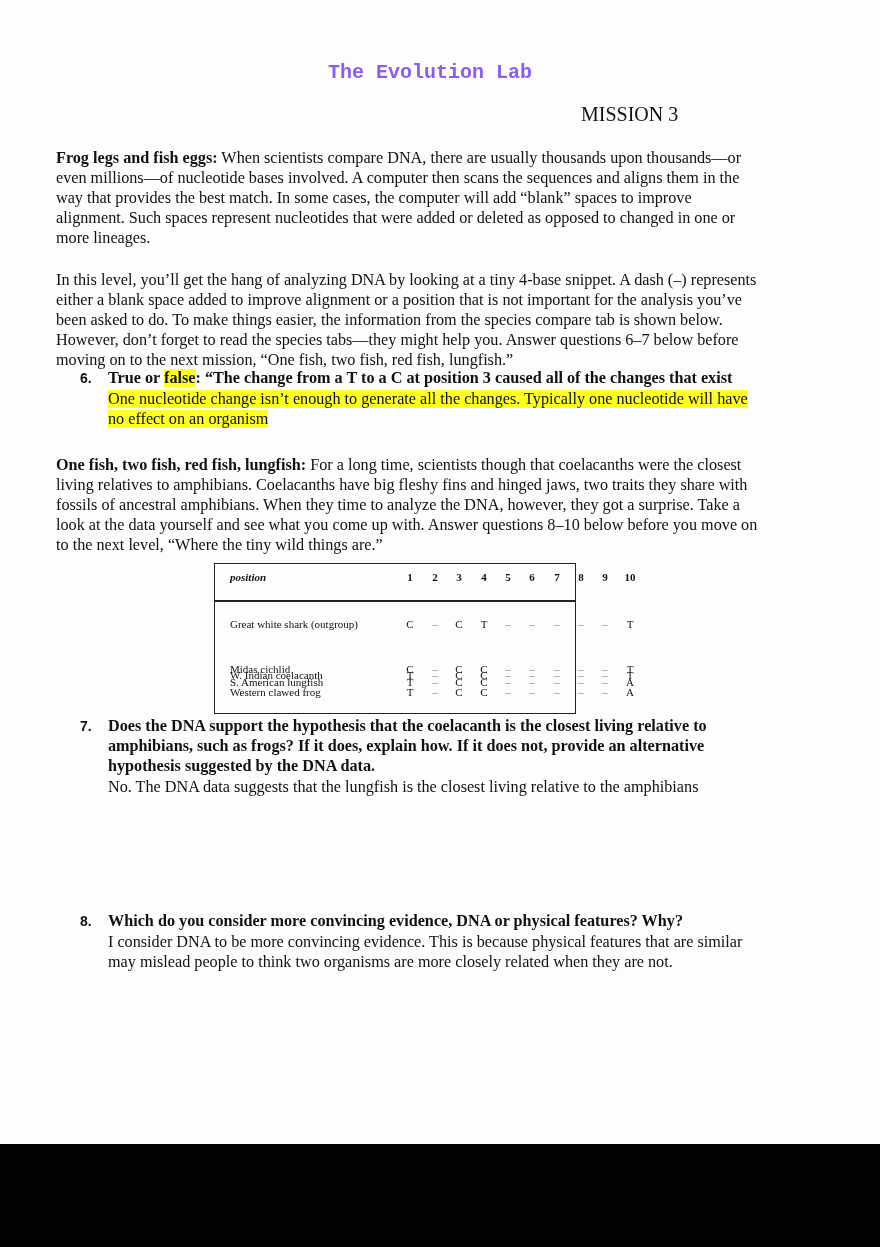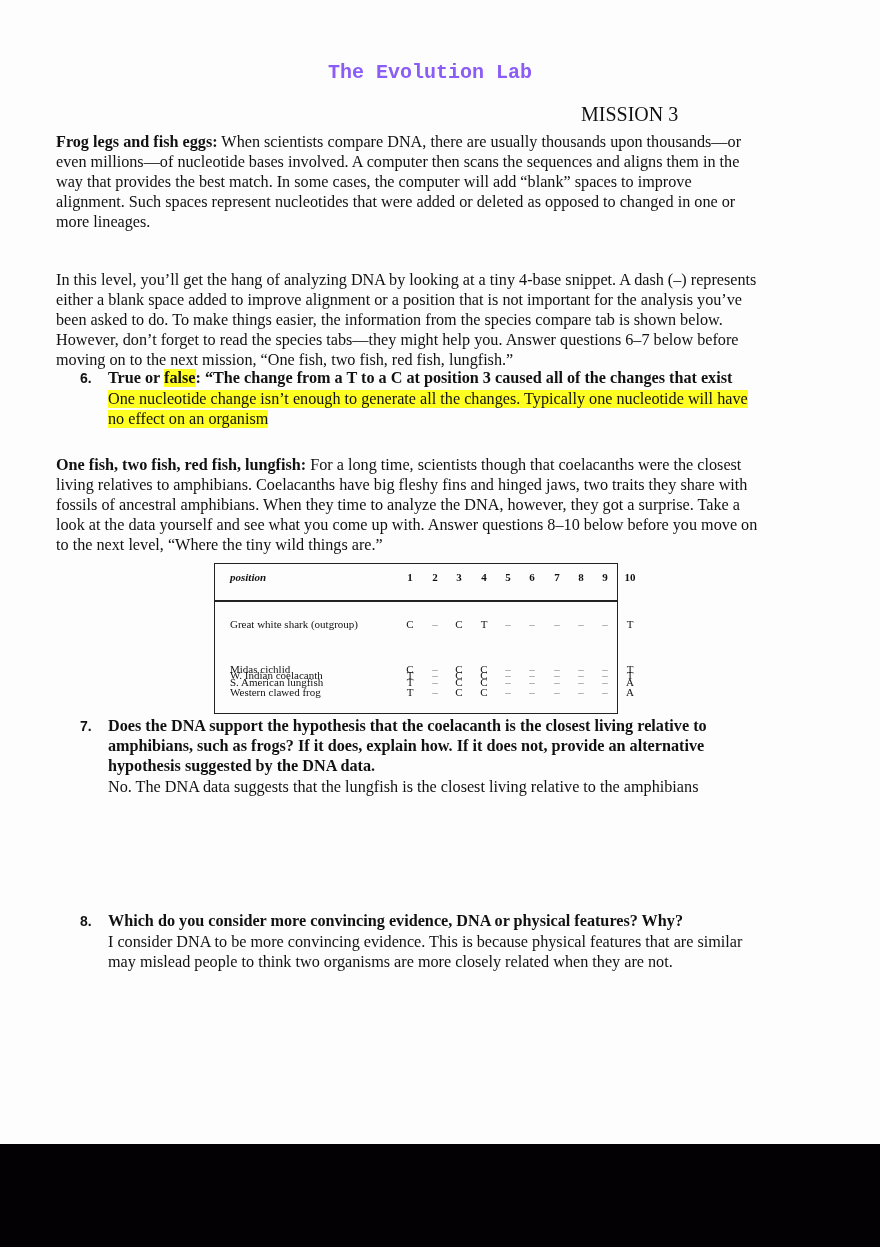--- a/index.html
+++ b/index.html
@@ -17,38 +17,38 @@
 
     .para { position: absolute; left: 56px; width: 760px; font-size: 16.2px; line-height: 20px; }
     .para b { font-weight: bold; }
 
     .q { position: absolute; left: 80px; width: 720px; font-size: 16.2px; line-height: 20px; }
     .q .num { position: absolute; left: 0; top: 0; font-family: "Liberation Sans", "DejaVu Sans", sans-serif; font-weight: bold; font-size: 14px; }
     .q .qtext { margin-left: 28px; font-weight: bold; }
     .q .ans { margin-left: 28px; margin-top: 1px; }
     .hl { background: #ffff22; }
 
-    .dna-table { position: absolute; left: 214px; top: 563px; width: 404px; height: 151px; border: 1.5px solid #222; box-sizing: border-box; }
+    .dna-table { position: absolute; left: 214px; top: 563px; width: 362px; height: 151px; border: 1.5px solid #222; box-sizing: border-box; }
     .dna-head { position: absolute; left: 0; top: 0; width: 100%; height: 36px; border-bottom: 2px solid #222; }
     .dna-head .label { position: absolute; left: 15px; top: 7px; font-size: 11px; font-style: italic; font-weight: bold; }
     .pos { position: absolute; top: 7px; font-size: 11px; font-weight: bold; width: 20px; text-align: center; }
     .row { position: absolute; left: 0; width: 100%; height: 17px; font-size: 11px; }
     .row .sp { position: absolute; left: 15px; top: 0; }
     .cell { position: absolute; top: 0; width: 20px; text-align: center; }
     .cell.dash { color: #777; }
   </style>
 </head>
 <body>
 
 <div class="page">
 
   <div class="hdr-title">The Evolution Lab</div>
   <div class="hdr-mission">MISSION 3</div>
 
-  <div class="para" style="top:132px;font-family:Liberation Serif, serif;">
+  <div class="para" style="top:148px;font-family:Liberation Serif, serif;">
     <div><b>Frog legs and fish eggs:</b> <span>When scientists compare DNA, there are usually thousands upon thousands—or</span></div>
     <div>even millions—of nucleotide bases involved. A computer then scans the sequences and aligns them in the</div>
     <div>way that provides the best match. In some cases, the computer will add “blank” spaces to improve</div>
     <div>alignment. Such spaces represent nucleotides that were added or deleted as opposed to changed in one or</div>
     <div>more lineages.</div>
   </div>
 
   <div class="para" style="top:270px;">
     <div>In this level, you’ll get the hang of analyzing DNA by looking at a tiny 4-base snippet. A dash (–) represents</div>
     <div>either a blank space added to improve alignment or a position that is not important for the analysis you’ve</div>

